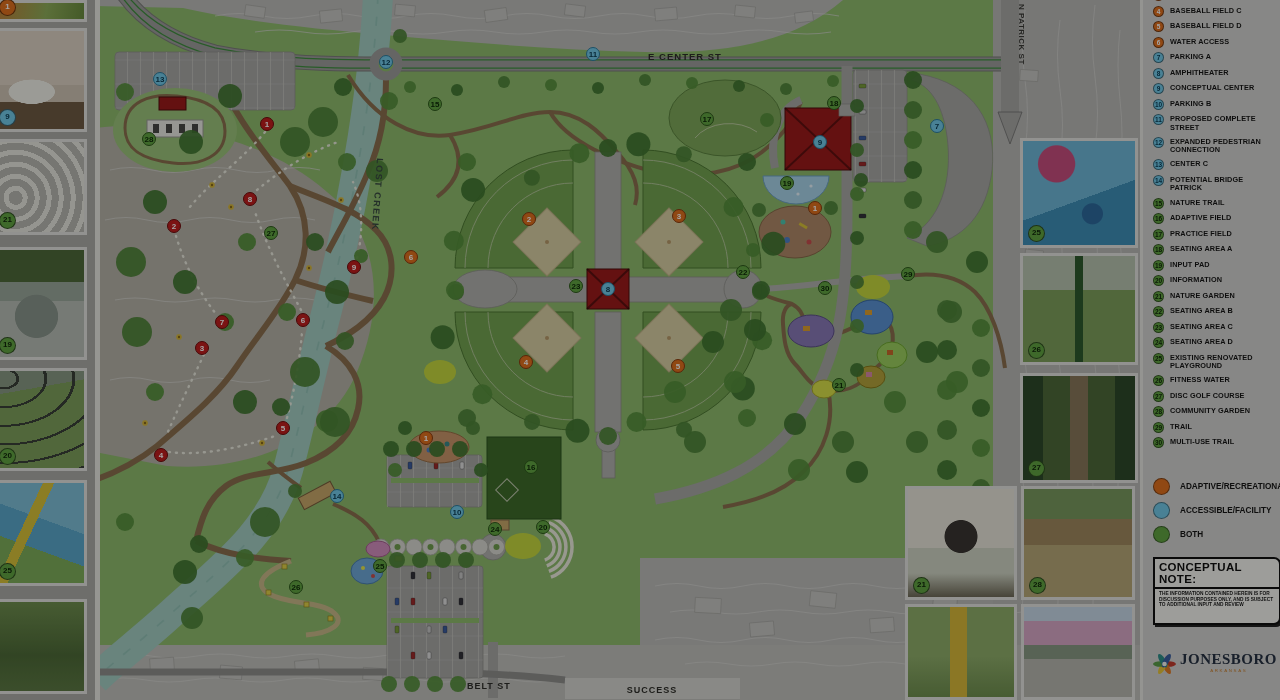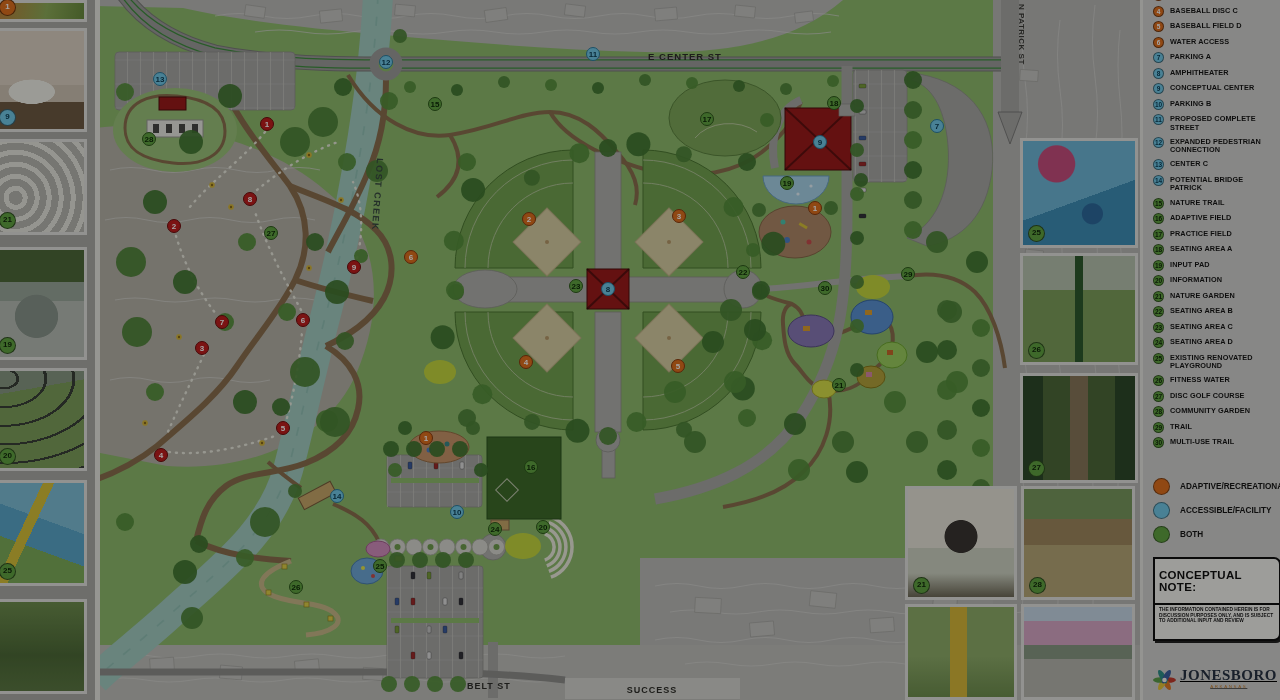--- a/index.html
+++ b/index.html
@@ -68,25 +68,25 @@
   .lc{width:11px;height:11px;border-radius:50%;flex:0 0 auto;border:1px solid rgba(0,0,0,.45);
       font-size:6.5px;line-height:10px;text-align:center;font-weight:700;box-sizing:border-box;color:#10260a;}
   .lc-o{color:#fff;} .lc-b{color:#0b3b52;}
   .ll{font-size:7.3px;line-height:8.6px;font-weight:700;color:#161616;letter-spacing:.1px;padding-top:1px;}
   .legend-key{margin-top:30px;}
   .krow{display:flex;gap:10px;align-items:center;margin-bottom:7px;}
   .kc{width:15px;height:15px;border-radius:50%;border:1px solid rgba(0,0,0,.4);flex:0 0 auto;}
   .kl{font-size:8.2px;font-weight:700;color:#161616;}
   .note-box{margin-top:14px;width:124px;border:2px solid #111;background:#f4f4f0;
             border-radius:0 7px 7px 0;box-shadow:2px 2px 0 #222;}
-  .note-title{font-size:11.5px;font-weight:700;letter-spacing:.3px;color:#111;padding:10px 4px;border-bottom:2px solid #111;}
+  .note-title{font-size:11.5px;font-weight:700;letter-spacing:.3px;color:#111;padding:2px 4px;border-bottom:2px solid #111;}
   .note-body{padding:2px 3px 3px 4px;overflow:hidden;}
   .note-body span{display:inline-block;font-size:8px;line-height:9px;font-weight:700;color:#1a1a1a;
             transform:scale(.6);transform-origin:0 0;width:166%;}
-  .logo{margin-top:26px;display:flex;align-items:center;gap:4px;text-decoration:underline;}
+  .logo{margin-top:26px;display:flex;align-items:center;gap:4px;}
   .logo-text{display:flex;flex-direction:column;}
   .logo-name{font-family:"Liberation Serif",serif;font-size:15px;font-weight:700;color:#273243;letter-spacing:.5px;}
   .logo-sub{align-self:center;font-size:8px;letter-spacing:3px;color:#c87f2e;transform:scale(.55);transform-origin:50% 0;}
   
   .dim{position:fixed;inset:0;background:rgba(0,0,0,.355);z-index:99;pointer-events:none;}
 </style>
 </head>
 <body>
 
 <div class="map-sheet">
@@ -614,21 +614,21 @@
     <div class="ph ph-blossom"></div>
   </div>
 
 <div class="legend">
   <div id="legend-items" style="margin-top:-10px">
       <div class="lrow">
         <span class="lc lc-o" style="background: rgb(224, 112, 31);">3</span>
       </div>
       <div class="lrow">
         <span class="lc lc-o" style="background: rgb(224, 112, 31);">4</span>
-        <span class="ll">BASEBALL DISC C</span>
+        <span class="ll">BASEBALL FIELD C</span>
       </div>
       <div class="lrow">
         <span class="lc lc-o" style="background: rgb(224, 112, 31);">5</span>
         <span class="ll">BASEBALL FIELD D</span>
       </div>
       <div class="lrow">
         <span class="lc lc-o" style="background: rgb(224, 112, 31);">6</span>
         <span class="ll">WATER ACCESS</span>
       </div>
       <div class="lrow">

